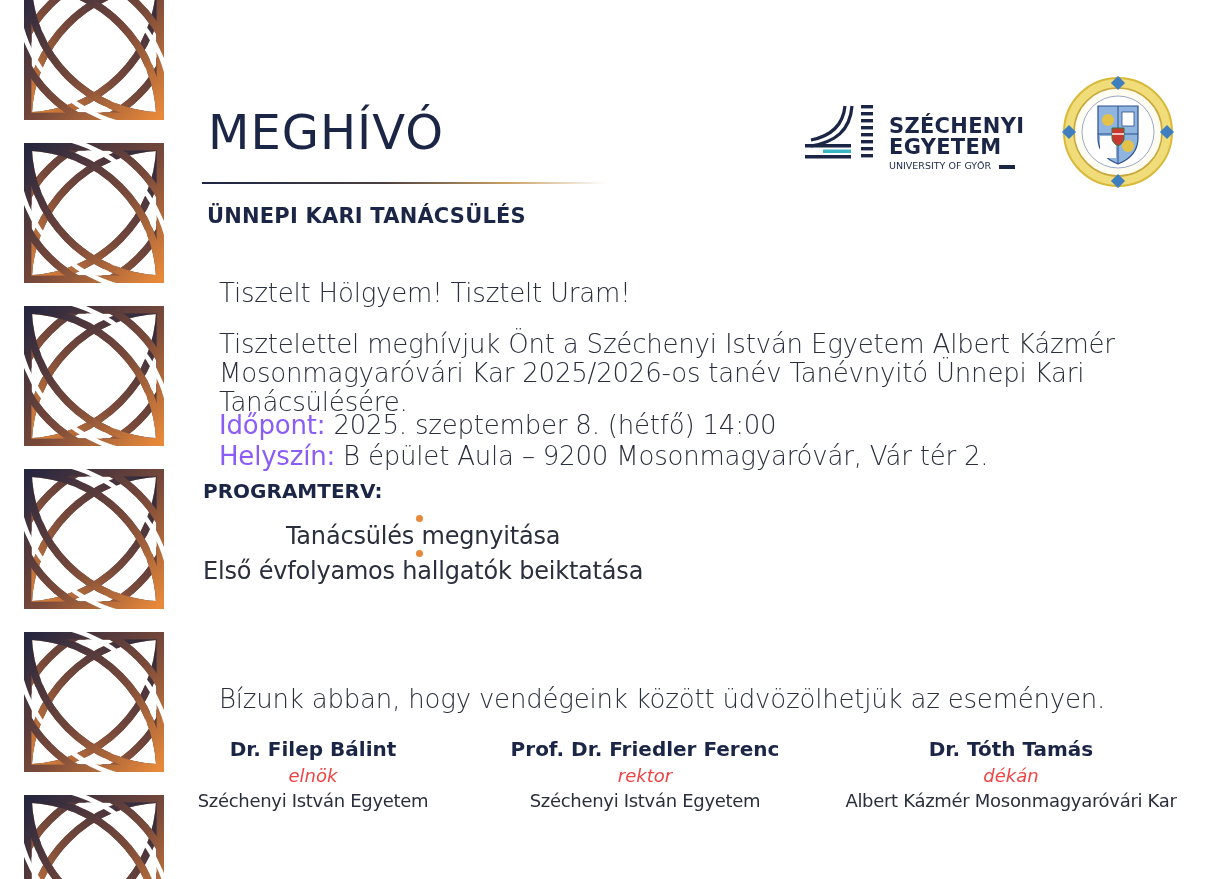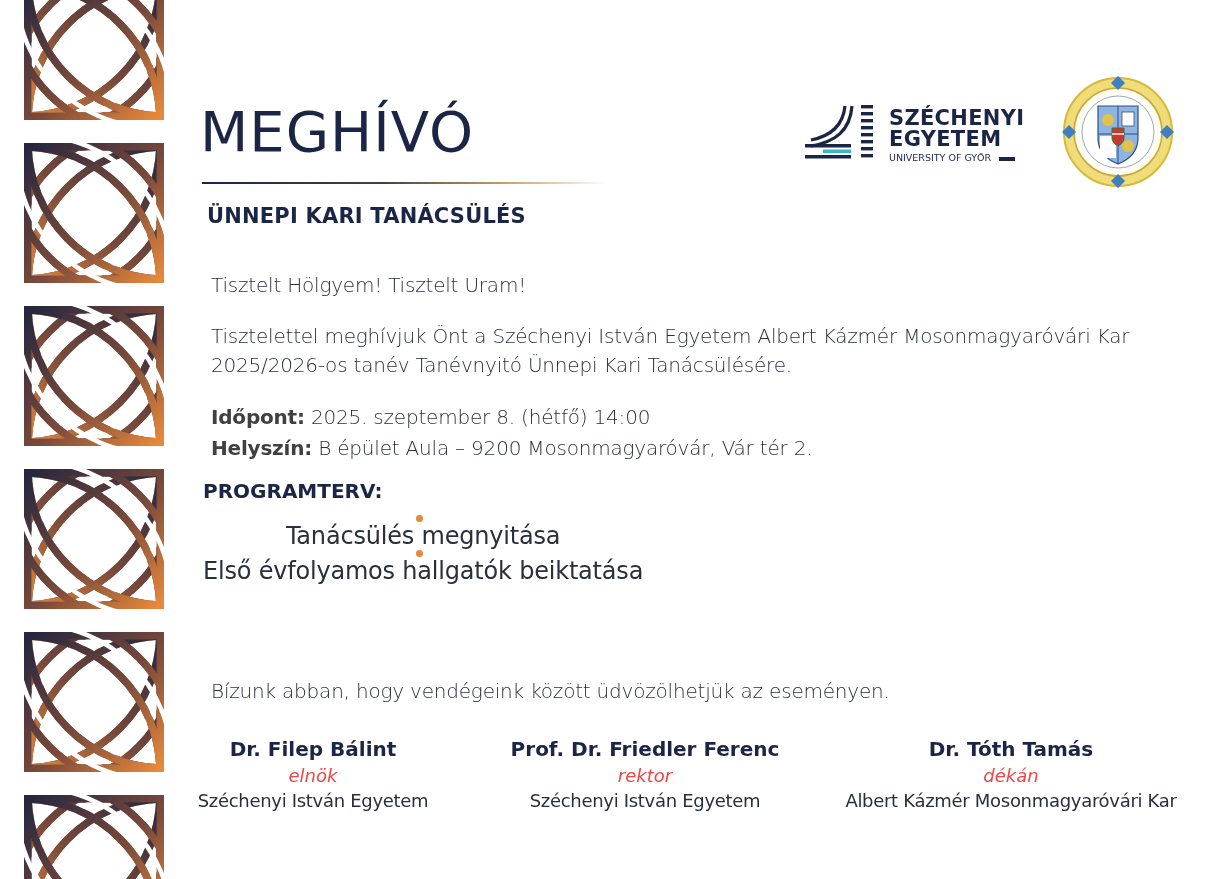--- a/index.html
+++ b/index.html
@@ -6,54 +6,54 @@
   body {
     width: 1222px; height: 879px; position: relative; overflow: hidden;
     background: #ffffff; color: #1b2545;
     font-family: "Liberation Sans", "DejaVu Sans", sans-serif;
   }
   .pattern-column { position: absolute; left: 0; top: 0; width: 180px; height: 879px; }
   .tile { position: absolute; left: 24px; width: 140px; height: 140px; }
   .tile svg { width: 140px; height: 140px; display: block; }
 
   .title {
-    position: absolute; left: 200px; top: 92px; margin: 0;
-    font-size: 56px; font-weight: 400; letter-spacing: 1px; color: #1b2545;
+    position: absolute; left: 208px; top: 92px; margin: 0;
+    font-size: 48px; font-weight: 400; letter-spacing: 1px; color: #1b2545;
     font-family: "DejaVu Sans", sans-serif; line-height: 80px;
   }
   .divider {
     position: absolute; left: 202px; top: 182px; width: 405px; height: 2px;
     background: linear-gradient(to right, #1b2545 0%, #4a4040 45%, #c9a066 75%, rgba(230,200,150,0) 100%);
   }
   .subtitle {
     position: absolute; left: 203px; top: 200px; margin: 4px;
     font-size: 21px; font-weight: 700; color: #1b2545; letter-spacing: 0.2px;
     font-family: "DejaVu Sans", sans-serif;
   }
   .logo-szechenyi { position: absolute; left: 805px; top: 104px; width: 225px; height: 56px; }
-  .logo-text { position: absolute; left: 84px; top: 4px; color: #1b2545; }
+  .logo-text { position: absolute; left: 84px; top: 12px; color: #1b2545; }
   .logo-line1, .logo-line2 {
     font-family: "DejaVu Sans", sans-serif; font-weight: 700; font-size: 21px;
     line-height: 21px; letter-spacing: 0.3px;
   }
   .logo-line3 { font-family: "DejaVu Sans", sans-serif; font-size: 9.5px; line-height: 12px; margin-top: 2px; }
   .logo-dash { display: inline-block; width: 16px; height: 4px; background: #1b2545; vertical-align: middle; margin-left: 8px; }
 
   .seal { position: absolute; left: 1062px; top: 76px; width: 112px; height: 112px; }
 
   .body-text {
-    position: absolute; left: 203px; margin: 8px; font-size: 20px; line-height: 29px;
+    position: absolute; left: 203px; margin: 16px; font-size: 26px; line-height: 29px;
     color: #2a2f3d; font-family: "DejaVu Sans", sans-serif; font-weight: 300;
     letter-spacing: -0.2px;
   }
   .greeting { top: 263px; }
   .intro { top: 314px; width: 990px; }
   .details { top: 394px; }
   .details .row { line-height: 31px; white-space: nowrap; }
-  .details .label { font-weight: 700; color: #404040; }
+  .details .label { font-weight: 400; color: #8b5cf6; }
   .program-heading {
     position: absolute; left: 203px; top: 479px; margin: 0;
     font-size: 20px; font-weight: 700; color: #1b2545; font-family: "DejaVu Sans", sans-serif;
   }
   .program-list { position: absolute; left: 203px; top: 515px; margin: 0; padding: 0; list-style: none; }
   .program-list li {
     font-size: 24px; line-height: 28px; color: #2a2f3d; font-family: "DejaVu Sans", sans-serif;
     display: flex; align-items: center; white-space: nowrap; letter-spacing: -0.2px; flex-direction: column;
   }
   .bullet { width: 7px; height: 7px; border-radius: 50%; background: #e8893a; margin-right: 7px; flex: none; }

